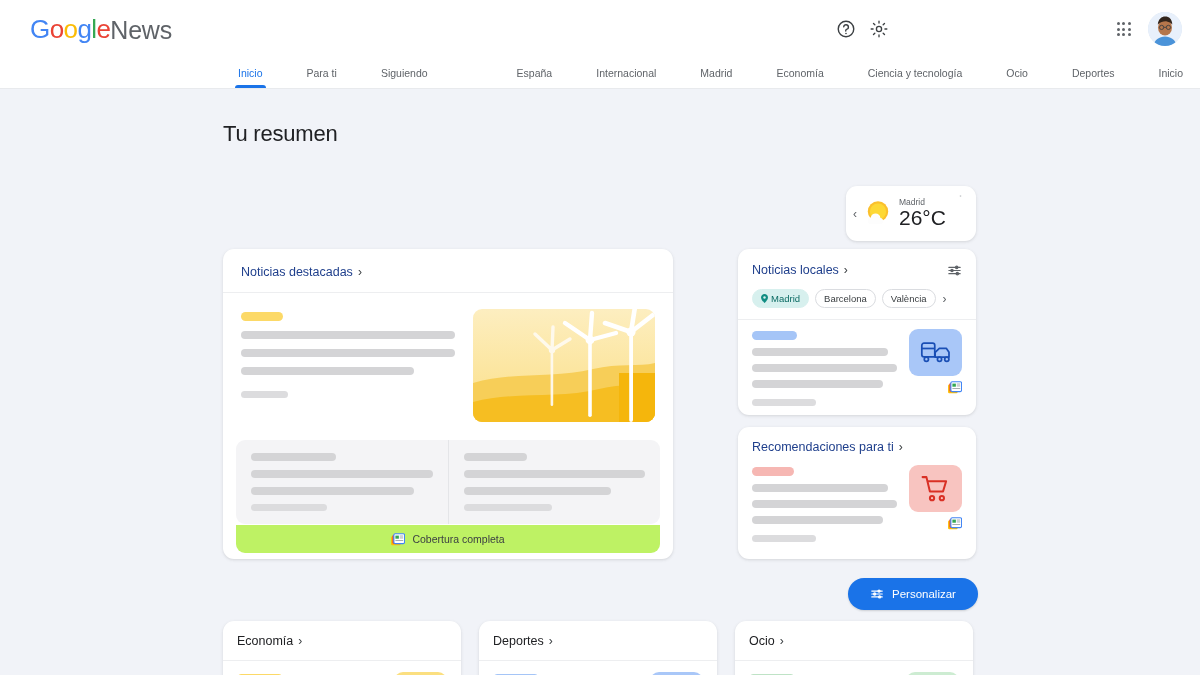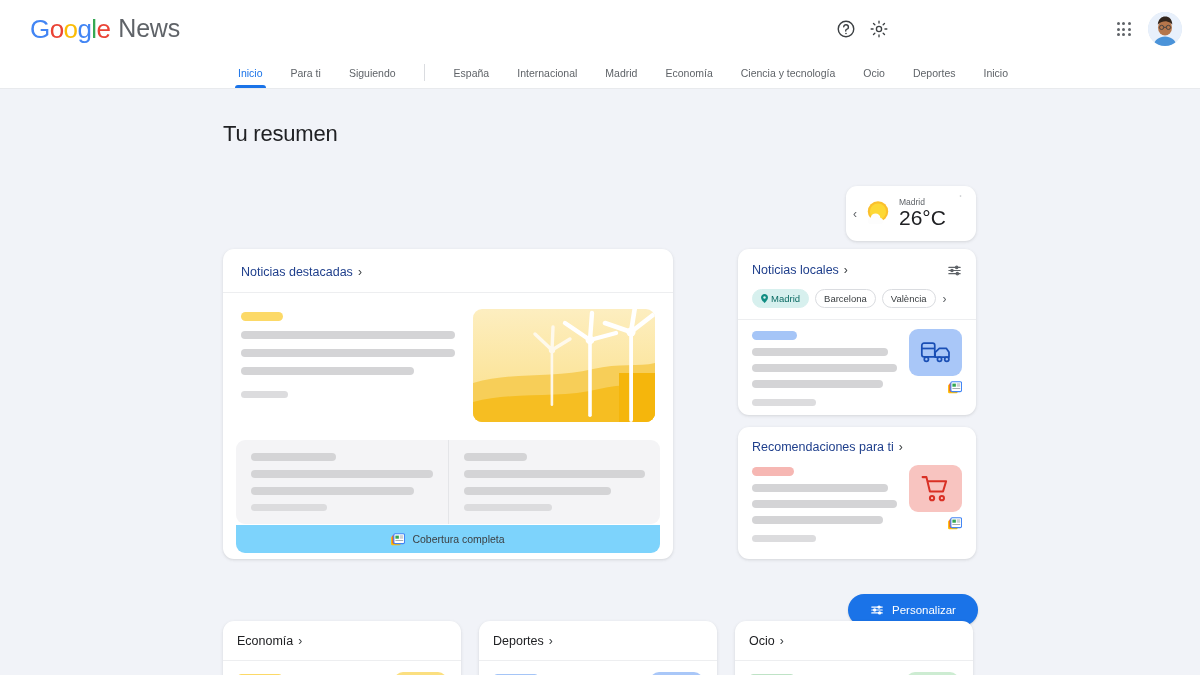--- a/index.html
+++ b/index.html
@@ -14,21 +14,21 @@
 
   
   .header {
     height: 59px;
     background: #ffffff;
     display: flex;
     align-items: center;
     padding: 0 18px 0 30px;
     position: relative;
   }
-  .brand { display: flex; align-items: flex-start; gap: 8px; flex: 0 0 auto; }
+  .brand { display: flex; align-items: flex-end; flex: 0 0 auto; }
   .logo-google { font-size: 26px; letter-spacing: -.6px; font-family: "Liberation Sans", sans-serif; }
   .logo-google span { font-weight: 400; }
   .c-blue { color: #4285f4; } .c-red { color: #ea4335; }
   .c-yellow { color: #fbbc05; } .c-green { color: #34a853; }
   .logo-news { font-size: 25px; color: #5f6368; font-weight: 300; letter-spacing: -.2px; }
 
   .search-wrap {
     position: absolute; left: 386px; top: 16px;
     width: 428px; height: 28px;
     background: #f1f3f4; border-radius: 8px;
@@ -51,21 +51,21 @@
   .apps-grid { display: grid; grid-template-columns: repeat(3,3px); grid-template-rows: repeat(3,3px); gap: 2.6px; padding: 3px; }
   .apps-grid i { background: #5f6368; border-radius: 50%; width: 3px; height: 3px; display: block; }
   .avatar {
     width: 34px; height: 34px; border-radius: 50%; overflow: hidden;
     background: #dbe7f3; display: block;
   }
 
   
   .nav {
     height: 30px; background: #fff;
-    display: flex; align-items: flex-end; gap: 0;
+    display: flex; align-items: flex-end; gap: 16px;
     padding-left: 238px; position: relative;
     border-bottom: 1px solid #e8eaed;
   }
   .nav-item {
     font-size: 10.5px; color: #5f6368; padding: 0 0 9px 0; margin-right: 28px;
     cursor: pointer; white-space: nowrap; position: relative;
   }
   .nav-item.active { color: #1a73e8; font-weight: 500; }
   .nav-item.active::after {
     content: ""; position: absolute; left: -3px; right: -3px; bottom: 0;
@@ -107,21 +107,21 @@
   #card-featured .hd { padding: 16px 18px 13px; }
   .feat-body { display: flex; padding: 16px 18px 0; gap: 18px; }
   .feat-left { flex: 1; display: flex; flex-direction: column; gap: 10px; padding-top: 3px; }
   .feat-img {
     width: 182px; height: 113px; border-radius: 9px; overflow: hidden; flex: 0 0 auto;
   }
   .sub-grid { display: flex; margin: 18px 13px 0; background: #f4f4f6; border-radius: 9px; overflow: hidden; }
   .sub-col { flex: 1; padding: 13px 15px; display: flex; flex-direction: column; gap: 9px; }
   .sub-col + .sub-col { border-left: 1px solid #e4e5e8; }
   .full-cov {
-    margin: 0 13px; background: #7dd3fc; border-radius: 0 0 9px 9px;
+    margin: 0 13px; background: #bef264; border-radius: 0 0 9px 9px;
     border-top: 1px solid #fff; height: 29px;
     display: flex; align-items: center; justify-content: center; gap: 7px;
     font-size: 10.5px; color: #3c4043; cursor: pointer;
   }
 
   
   #card-local { left: 738px; top: 160px; width: 238px; height: 166px; }
   #card-local .hd { padding: 14px 14px 0; display: flex; justify-content: space-between; align-items: flex-start; }
   .chips { display: flex; gap: 6px; align-items: center; padding: 11px 0 0 14px; }
   .chip {
@@ -141,21 +141,20 @@
   #card-recs { left: 738px; top: 338px; width: 238px; height: 132px; }
   #card-recs .hd { padding: 13px 14px 0; }
 
   
   #btn-personalizar {
     position: absolute; left: 848px; top: 489px; width: 130px; height: 32px;
     background: #1a73e8; color: #fff; border: none; border-radius: 17px;
     font-family: "Liberation Sans", sans-serif; font-size: 11.5px;
     display: flex; align-items: center; justify-content: center; gap: 8px; cursor: pointer;
     box-shadow: 0 1px 2px rgba(60,64,67,.2);
-    margin-top: 16px;
   }
 
   
   .topic-card { top: 532px; width: 238px; height: 150px; }
   #card-economia { left: 223px; }
   #card-deportes { left: 479px; }
   #card-ocio     { left: 735px; }
   .topic-card .hd { padding: 13px 14px 12px; }
   .topic-card .hd .card-head { color: #202124; font-size: 12.5px; }
 

